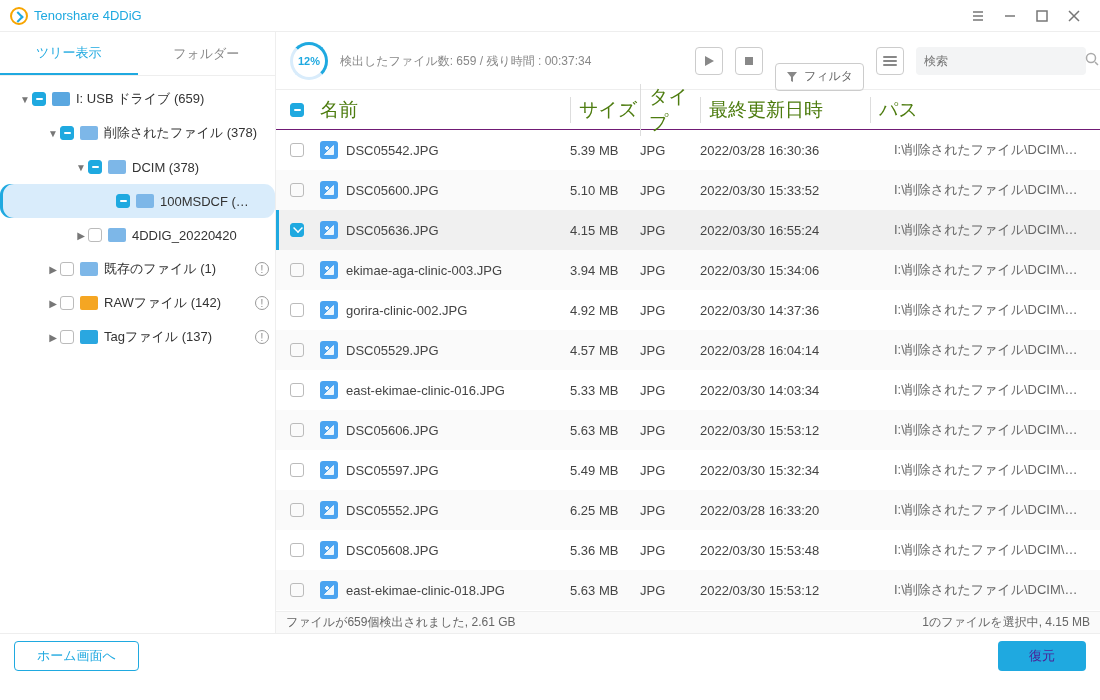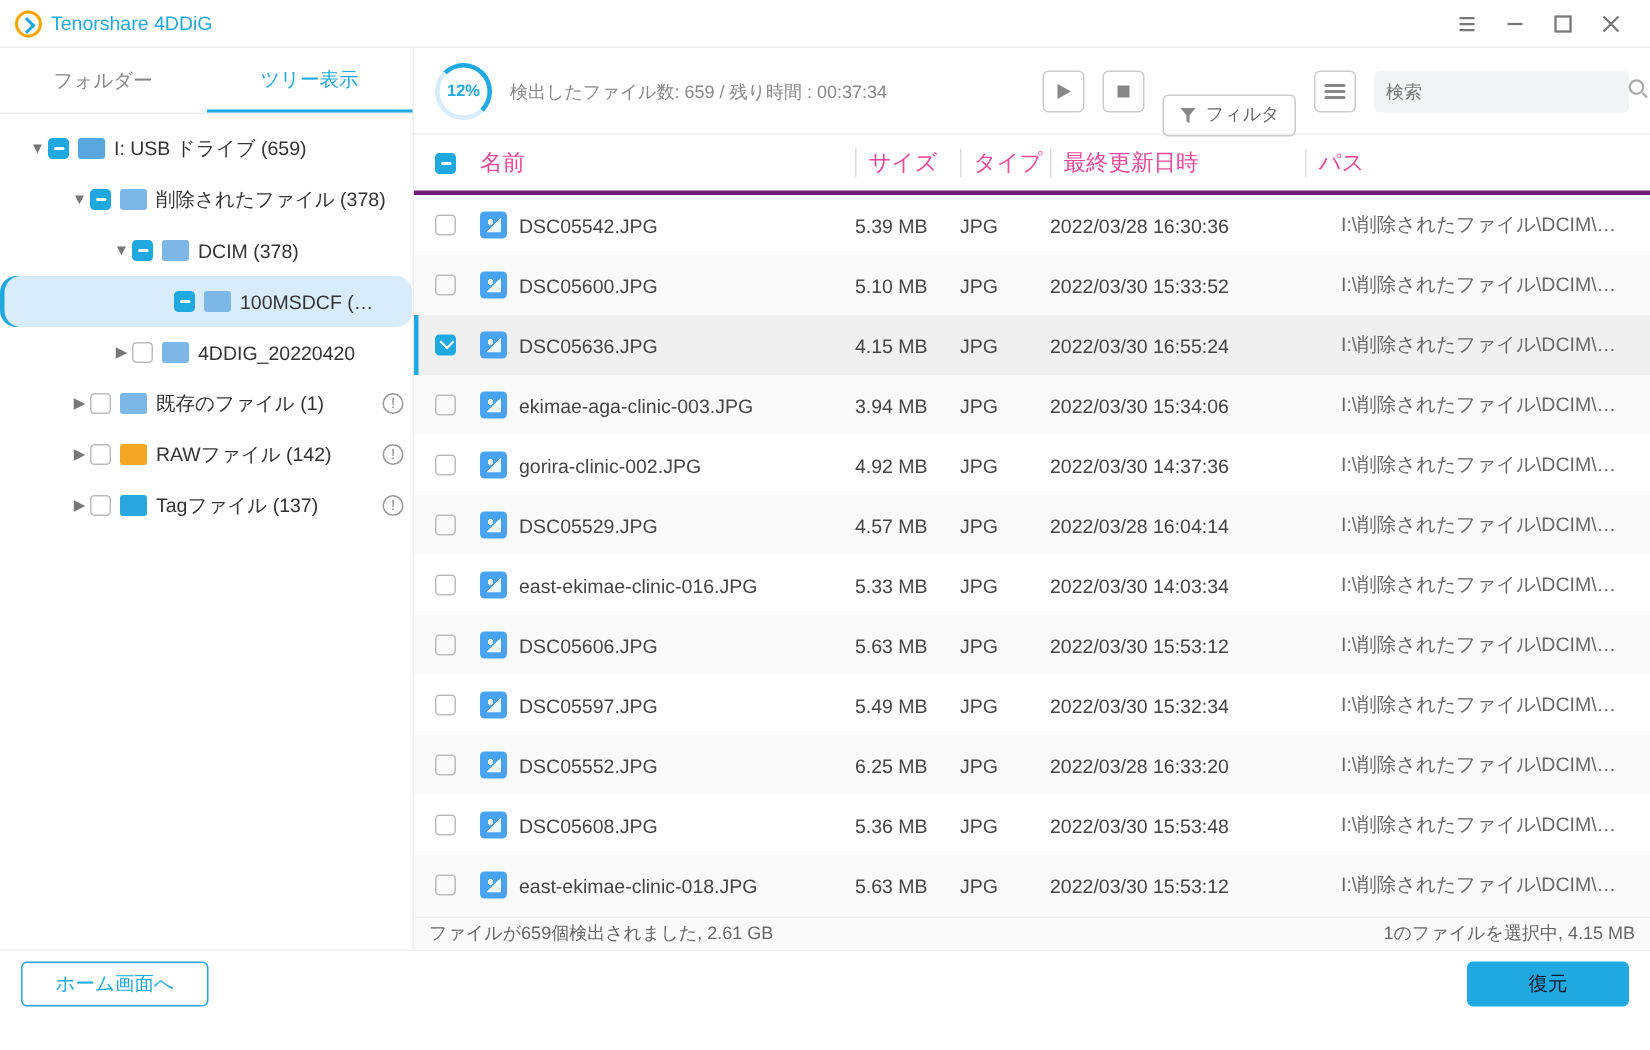--- a/index.html
+++ b/index.html
@@ -49,21 +49,21 @@
   .iconbtn{width:28px;height:28px;border:1px solid #ccc;border-radius:4px;display:flex;align-items:center;justify-content:center;color:#888;cursor:pointer;}
   .iconbtn svg{width:12px;height:12px;fill:#888;}
   .filterbtn{height:28px;border:1px solid #ccc;border-radius:4px;display:flex;align-items:center;padding:0 10px;gap:6px;color:#666;cursor:pointer;font-size:12px;margin-top:32px;}
   .listbtn{width:28px;height:28px;border:1px solid #ccc;border-radius:4px;display:flex;flex-direction:column;justify-content:center;gap:2px;align-items:center;cursor:pointer;}
   .listbtn span{width:14px;height:2px;background:#888;border-radius:1px;}
   .search{width:170px;height:28px;background:#f3f4f5;border-radius:4px;display:flex;align-items:center;padding:0 8px;gap:6px;}
   .search input{flex:1;border:none;background:transparent;font-size:12px;outline:none;color:#555;}
   .search .sicon{color:#aaa;}
 
   
-  .thead{height:40px;display:flex;align-items:center;border-bottom:3px solid #701a75;padding:0 14px;color:#ec4899;font-size:15px;}
+  .thead{height:40px;display:flex;align-items:center;border-bottom:1px solid #701a75;padding:0 14px;color:#4d7c0f;font-size:19px;}
   .thead .chk{width:14px;height:14px;border:1px solid #bbb;border-radius:3px;background:#1fa9e0;border-color:#1fa9e0;position:relative;margin-right:16px;}
   .thead .chk::after{content:"";position:absolute;left:3px;top:5px;width:7px;height:2px;background:#fff;border-radius:1px;}
   .col-name{flex:0 0 250px;}
   .col-size{flex:0 0 70px;}
   .col-type{flex:0 0 60px;}
   .col-date{flex:0 0 170px;}
   .col-path{flex:1;min-width:0;overflow:hidden;text-overflow:ellipsis;white-space:nowrap;}
   .thead .hsep{border-left:1px solid #ddd;padding-left:8px;}
 
   .tbody{flex:1;overflow-y:auto;overflow-x:hidden;}
@@ -83,21 +83,21 @@
   .tbody::-webkit-scrollbar-thumb{background:#ccc;border-radius:5px;}
   .tbody::-webkit-scrollbar-track{background:#f3f3f3;}
 
   
   .statusbar{height:22px;border-top:1px solid #eee;background:#fafafa;display:flex;align-items:center;padding:0 10px;font-size:12px;color:#666;}
   .statusbar .spacer{flex:1;}
 
   
   .footer{height:45px;border-top:1px solid #eee;display:flex;align-items:center;padding:0 14px;}
   .btn-outline{height:30px;padding:0 22px;border:1px solid #1fa9e0;border-radius:4px;color:#1fa9e0;background:#fff;cursor:pointer;font-size:13px;}
-  .btn-primary{height:30px;padding:0 41px;border:none;border-radius:4px;color:#0f172a;background:#1fa9e0;cursor:pointer;font-size:13px;}
+  .btn-primary{height:30px;padding:0 31px;border:none;border-radius:4px;color:#4c1d95;background:#1fa9e0;cursor:pointer;font-size:13px;}
 
   svg.funnel{width:12px;height:12px;fill:#888;}
 </style>
 </head>
 <body>
 
 <div class="titlebar">
   <div class="brand">
     <span class="logo"></span>
     <span>Tenorshare 4DDiG</span>
@@ -122,22 +122,22 @@
       <svg viewBox="0 0 12 12">
         <path d="M1 1l10 10M11 1L1 11"></path>
       </svg>
     </div>
 </div>
 
 <div class="body">
 
   <div class="sidebar">
     <div class="tabs">
+      <div class="tab active">ツリー表示</div>
       <div class="tab">フォルダー</div>
-      <div class="tab active">ツリー表示</div>
     </div>
     <div class="tree" id="tree">
         <div class="tree-row" style="padding-left: 18px;">
           <span class="caret">▼</span>
           <span class="chk checked"></span>
           <span class="ficon drive"></span>
           <span class="lbl">I: USB ドライブ (659)</span>
         </div>
         <div class="tree-row" style="padding-left: 46px;">
           <span class="caret">▼</span>

